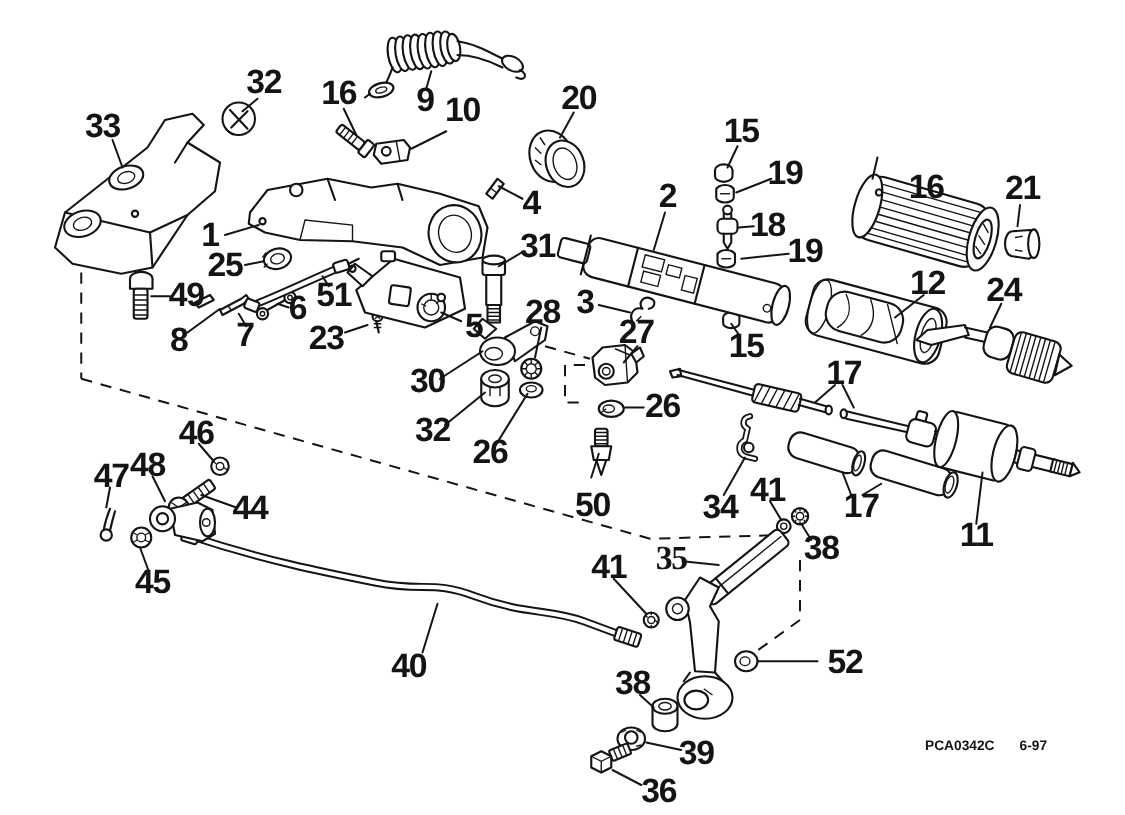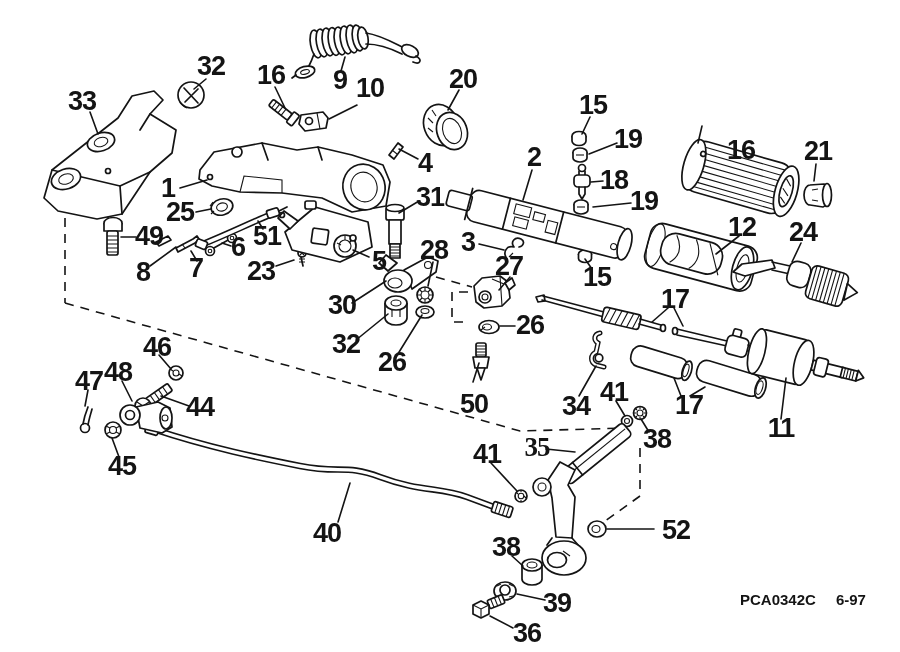--- a/index.html
+++ b/index.html
@@ -9,21 +9,21 @@
   .ln{stroke:#141414;stroke-width:1.7;fill:none;stroke-linecap:round;stroke-linejoin:round;}
   .fw{stroke:#141414;stroke-width:1.7;fill:#ffffff;stroke-linejoin:round;}
   .thin{stroke:#141414;stroke-width:1.1;fill:none;}
   .lead{stroke:#141414;stroke-width:1.6;fill:none;stroke-linecap:round;}
   .dash{stroke:#141414;stroke-width:1.6;fill:none;stroke-dasharray:9 7;}
   .thick{stroke:#141414;stroke-width:6.5;fill:none;stroke-linecap:round;}
   .core{stroke:#ffffff;stroke-width:3.4;fill:none;stroke-linecap:round;}
   #callout-layer{position:absolute;left:0;top:0;width:100%;height:100%;}
   .callout{position:absolute;transform:translate(-50%,-50%);font-weight:bold;font-size:27px;
            letter-spacing:-1px;color:#141414;white-space:nowrap;}
-  .caption{position:absolute;left:740px;top:591px;font-weight:bold;font-size:15px;color:#141414;}
+  .caption{position:absolute;left:740px;top:591px;font-weight:bold;font-size:11px;color:#141414;}
   .caption span{margin-right:0;}
   .caption .date{margin-left:20px;}
 </style>
 </head>
 <body>
 
 <div class="stage">
 
 <svg width="900" height="652" viewBox="0 0 900 652">
 

